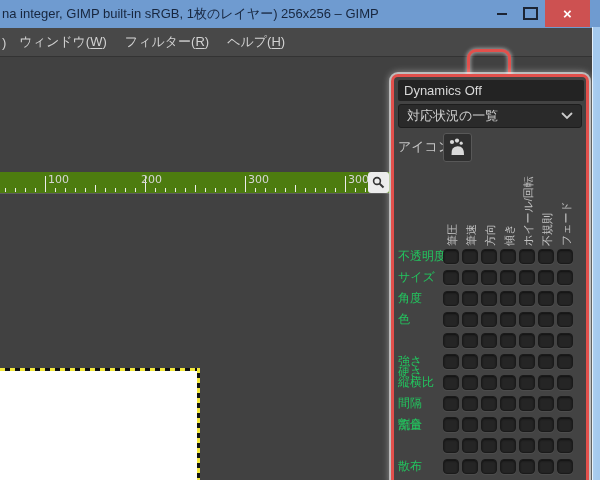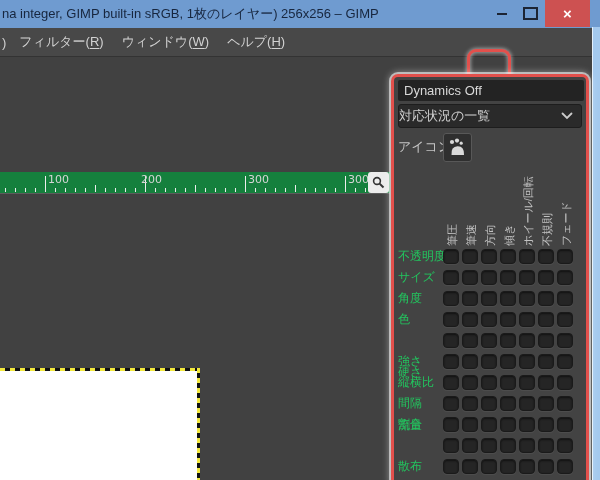--- a/index.html
+++ b/index.html
@@ -37,21 +37,21 @@
   .swatch-ei{left:438px;width:18px;font-size:13px;}
   .swatch-blank{left:459px;width:14px;background:#f4f4f4;}
   .dyn-btn{left:473px;top:53px;width:27px;height:25px;background:#353535;border:1px solid #262626;
            border-radius:3px;display:flex;align-items:center;justify-content:center;box-sizing:border-box;}
 
   
   .tabmenu-btn{left:572px;top:56px;width:15px;height:13px;display:flex;align-items:center;justify-content:center;background:#3a3a3a;}
   .tri-left{width:0;height:0;border-top:4px solid transparent;border-bottom:4px solid transparent;border-right:6px solid #c9c9c9;}
 
   
-  .ruler{left:0;top:115px;width:390px;height:21px;background:#15803d;border-bottom:1px solid #5c5c5c;}
+  .ruler{left:0;top:115px;width:390px;height:21px;background:#4d7c0f;border-bottom:1px solid #5c5c5c;}
   .tick{position:absolute;bottom:1px;width:1px;background:#ededed;}
   .tick.minor{height:4px;}
   .tick.mid{height:7px;}
   .tick.major{height:16px;}
   .ruler-num{position:absolute;top:1px;font-size:11px;color:#d6d6d6;font-family:"DejaVu Sans",sans-serif;}
 
   .zoom-btn{left:368px;top:115px;width:21px;height:21px;background:#ececec;border-radius:3px;
             display:flex;align-items:center;justify-content:center;}
 
   
@@ -66,21 +66,21 @@
              border-radius:9px 9px 0 0;filter:drop-shadow(0 0 2px rgba(255,255,255,.75));}
 
   
   .popup{left:391px;top:74px;width:192px;height:406px;background:#434343;border:3px solid #e2504c;
          border-radius:7px 7px 0 0;border-bottom:none;
          box-shadow:0 0 0 2px rgba(255,255,255,.55),0 0 7px 2px rgba(255,255,255,.4);}
   .entry{left:4px;top:3px;width:180px;height:21px;background:#232323;border-radius:2px;
          color:#d8d8d8;font-size:13px;line-height:21px;padding-left:6px;white-space:nowrap;overflow:hidden;}
   .dropdown{left:4px;top:27px;width:184px;height:24px;background:#2a2a2a;border:1px solid #1d1d1d;border-radius:3px;
             box-sizing:border-box;display:flex;align-items:center;color:#d0d0d0;font-size:13px;}
-  .dropdown-label{padding-left:0;flex:1;white-space:nowrap;overflow:hidden;}
+  .dropdown-label{padding-left:8px;flex:1;white-space:nowrap;overflow:hidden;}
   .dropdown-chevron{padding-right:8px;display:flex;align-items:center;}
   .icon-label{left:4px;top:62px;font-size:13px;color:#c6c6c6;line-height:16px;white-space:nowrap;}
   .icon-btn{left:49px;top:56px;width:29px;height:29px;background:#2f2f2f;border:1px solid #585858;border-radius:3px;
             box-sizing:border-box;display:flex;align-items:center;justify-content:center;}
 
   .colhdr{position:absolute;font-size:11px;color:#c2c2c2;white-space:nowrap;
           transform:rotate(-90deg);transform-origin:0 0;line-height:14px;}
   .rowlabel{position:absolute;left:4px;font-size:12px;color:#22c55e;line-height:15px;white-space:nowrap;}
   .checkbox{position:absolute;width:16px;height:15px;background:#252525;border:1px solid #1a1a1a;border-radius:4px;
             box-sizing:border-box;box-shadow:inset 0 1px 2px rgba(0,0,0,.55),0 1px 0 rgba(255,255,255,.05);}
@@ -98,22 +98,22 @@
     </div>
   <div class="abs winbtn btn-close">
       <span>×</span>
     </div>
 </div>
 
 <div class="abs win-right-border"></div>
 
 <div class="abs menubar" id="menubar">
     <div class="menu-frag">)</div>
+    <div class="menu-item"><span>ウィンドウ(</span><u>W</u><span>)</span></div>
     <div class="menu-item"><span>フィルター(</span><u>R</u><span>)</span></div>
-    <div class="menu-item"><span>ウィンドウ(</span><u>W</u><span>)</span></div>
     <div class="menu-item"><span>ヘルプ(</span><u>H</u><span>)</span></div>
   </div>
 
 <div class="abs mainarea">
   <div id="swatches">
       <div class="abs swatch swatch-star">★</div>
       <div class="abs swatch swatch-grad"></div>
       <div class="abs swatch swatch-ei">永</div>
       <div class="abs swatch swatch-blank"></div>
       <div class="abs dyn-btn">

